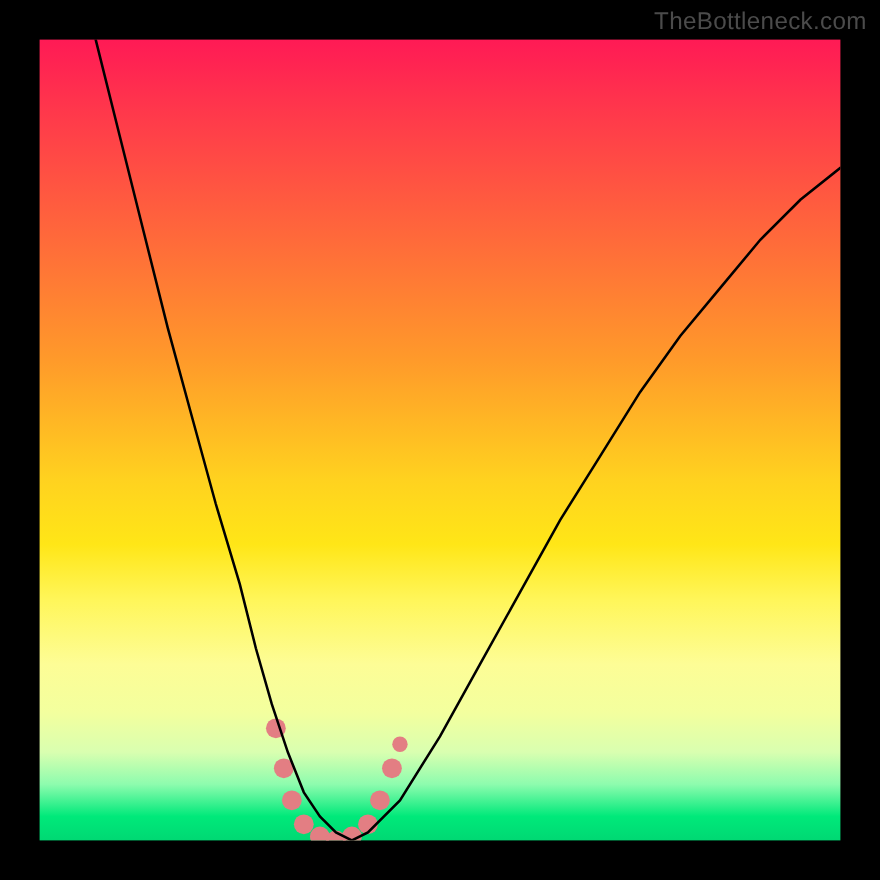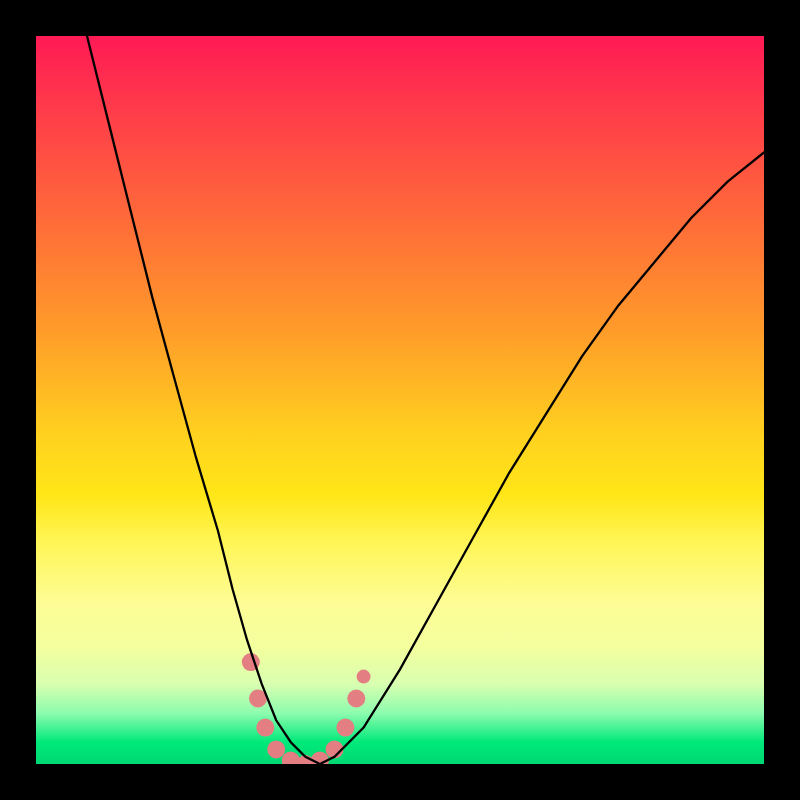--- a/index.html
+++ b/index.html
@@ -57,20 +57,21 @@
     top: 0;
     left: 0;
     width: 728px;
     height: 728px;
   }
 </style>
 </head>
 <body>
 
 <div class="frame">
+  <div class="watermark">TheBottleneck.com</div>
   <div class="plot-area">
     <svg class="curve" viewBox="0 0 728 728">
       <g id="markers-group">
           <circle cx="214.8" cy="626.1" r="9" fill="#e37e83"></circle>
           <circle cx="222.0" cy="662.5" r="9" fill="#e37e83"></circle>
           <circle cx="229.3" cy="691.6" r="9" fill="#e37e83"></circle>
           <circle cx="240.2" cy="713.4" r="9" fill="#e37e83"></circle>
           <circle cx="254.8" cy="724.4" r="9" fill="#e37e83"></circle>
           <circle cx="269.4" cy="728.0" r="9" fill="#e37e83"></circle>
           <circle cx="283.9" cy="724.4" r="9" fill="#e37e83"></circle>

